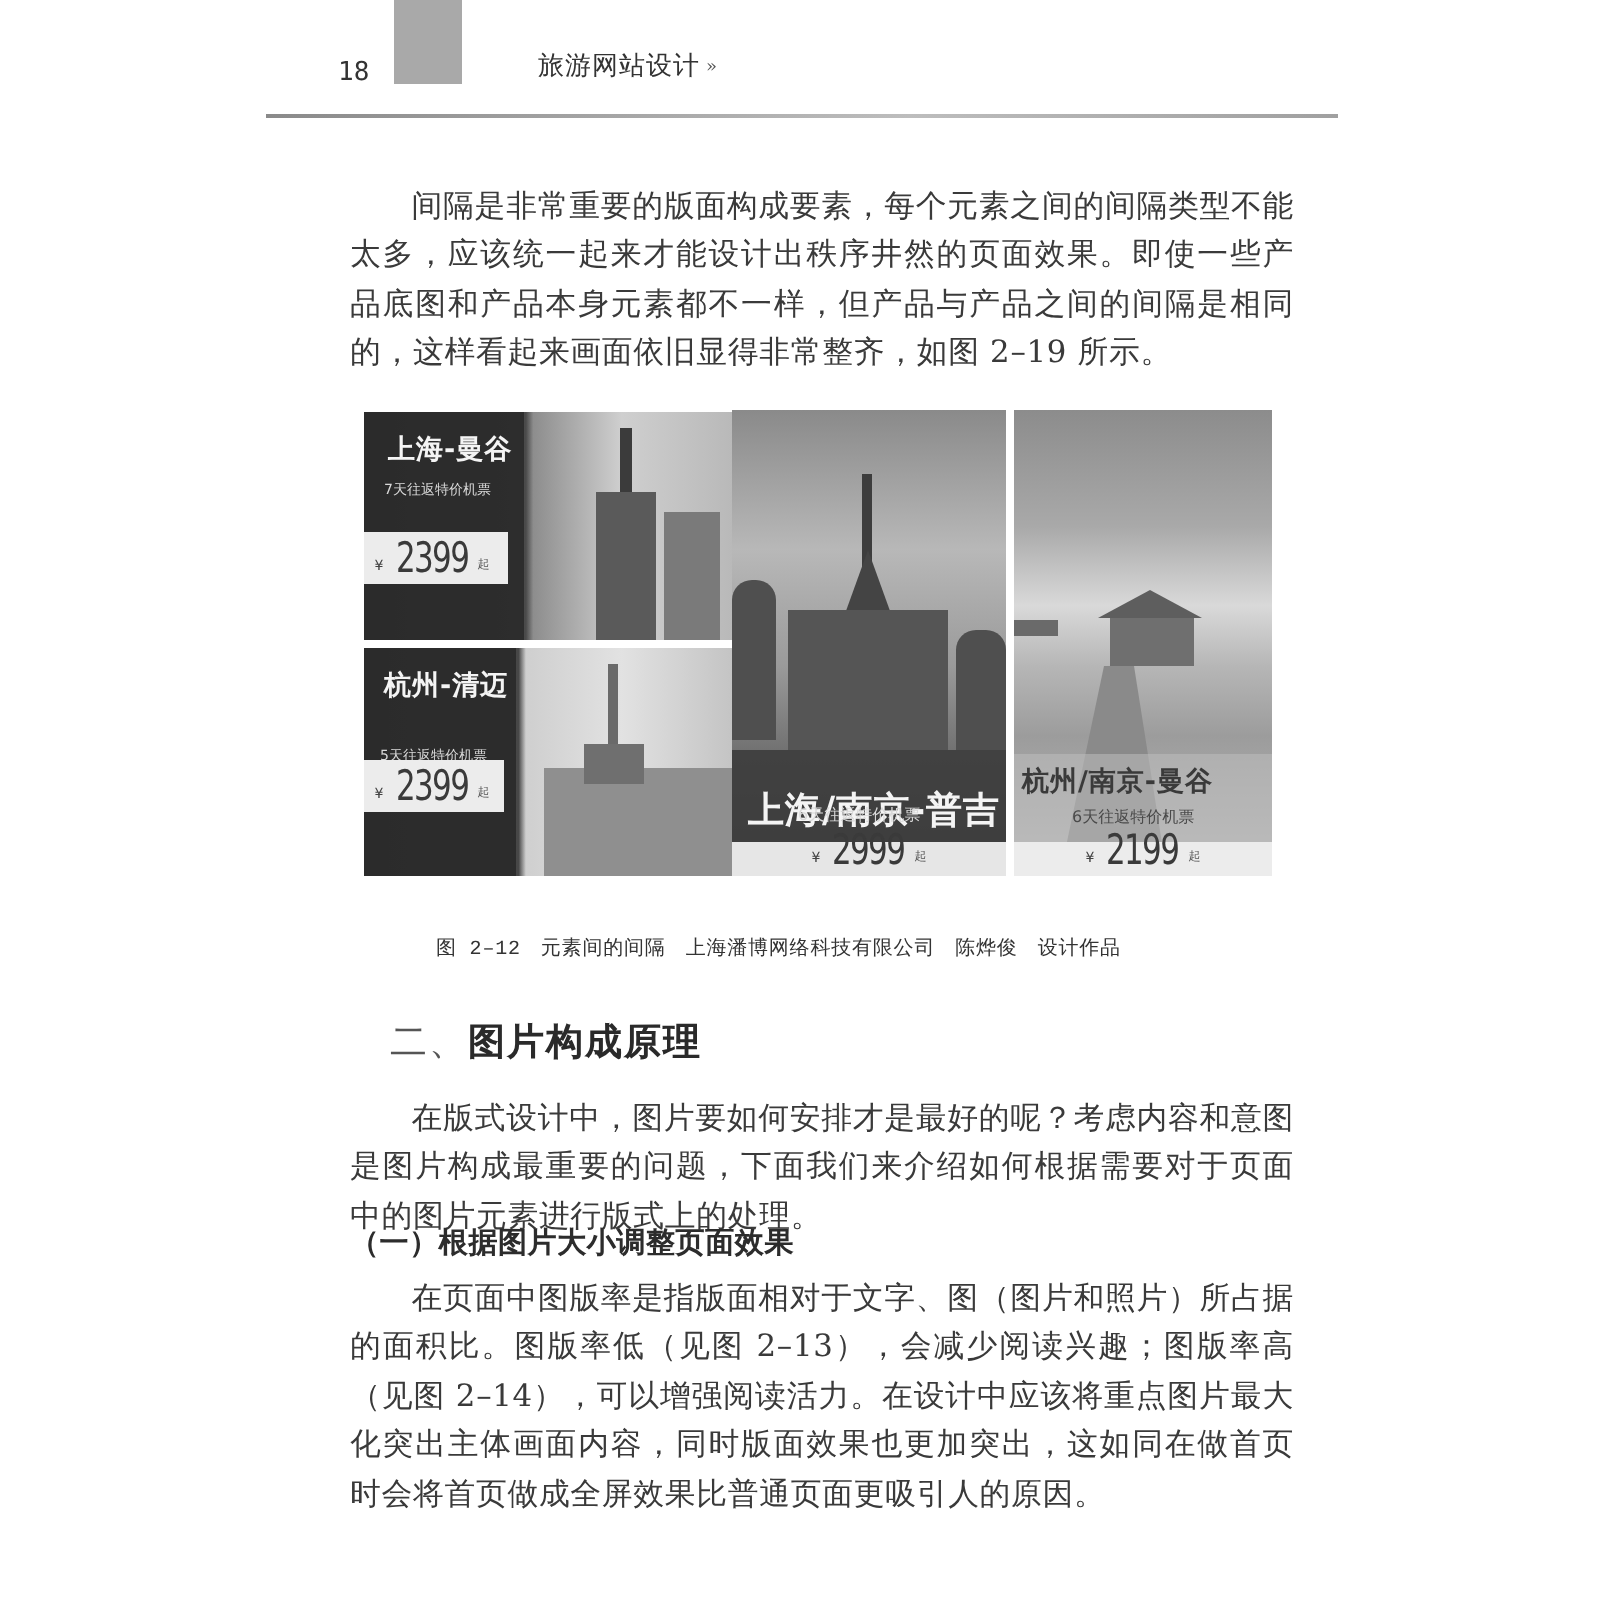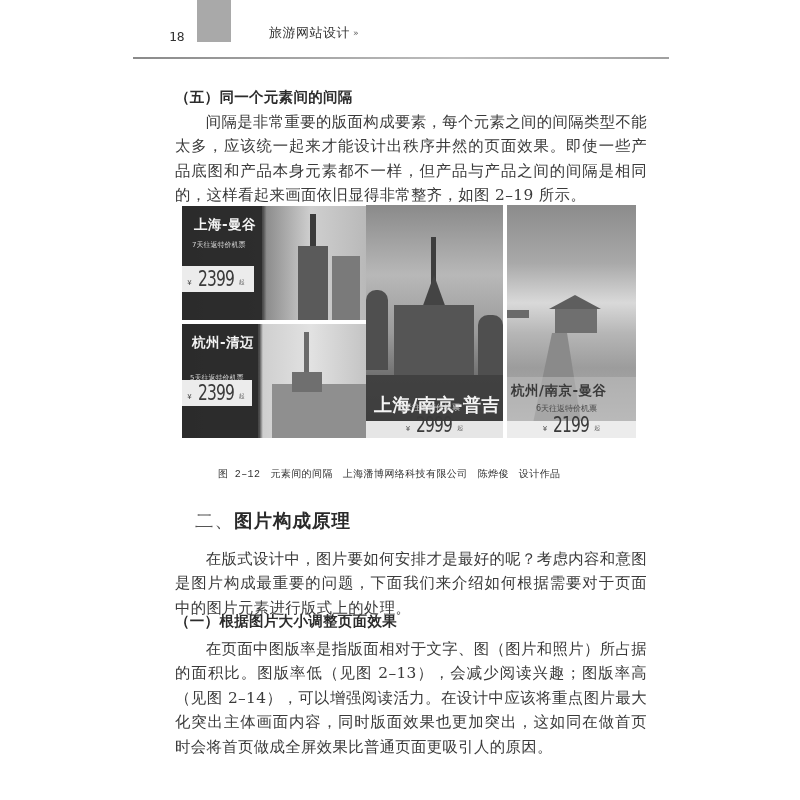--- a/index.html
+++ b/index.html
@@ -49,23 +49,20 @@
 <body>
 
 <div class="header-tab"></div>
 <div class="page-number">18</div>
 <div class="running-title">
   <span>旅游网站设计</span><span class="running-arrow">»</span>
 </div>
 <div class="header-rule"></div>
 
 <div class="section" style="top:88px;">
-  <div class="sub-heading">
-    <span>（五）</span><span>同一个元素间的间隔</span>
-  </div>
   <p class="para" style="margin-top:3px;">间隔是非常重要的版面构成要素，每个元素之间的间隔类型不能太多，应该统一起来才能设计出秩序井然的页面效果。即使一些产品底图和产品本身元素都不一样，但产品与产品之间的间隔是相同的，这样看起来画面依旧显得非常整齐，如图 2–19 所示。</p>
 </div>
 
 <div class="figure">
 
   <div class="tile t1">
     <div class="label-dark" style="width:80px;"></div>
     <div class="spire" style="left:128px;top:8px;width:6px;height:40px;"></div>
     <div class="spire" style="left:116px;top:40px;width:30px;height:74px;background:#5a5a5a;"></div>
     <div class="spire" style="left:150px;top:50px;width:28px;height:64px;background:#7a7a7a;"></div>

